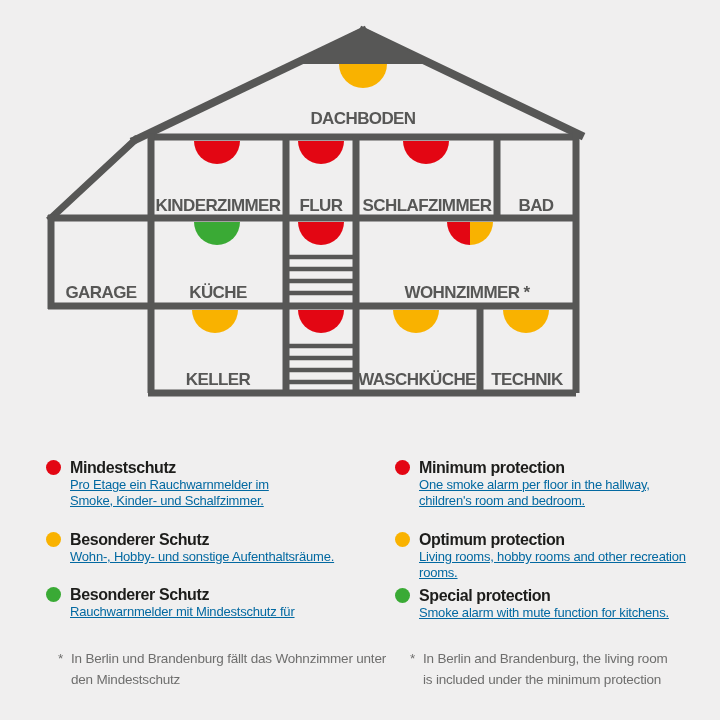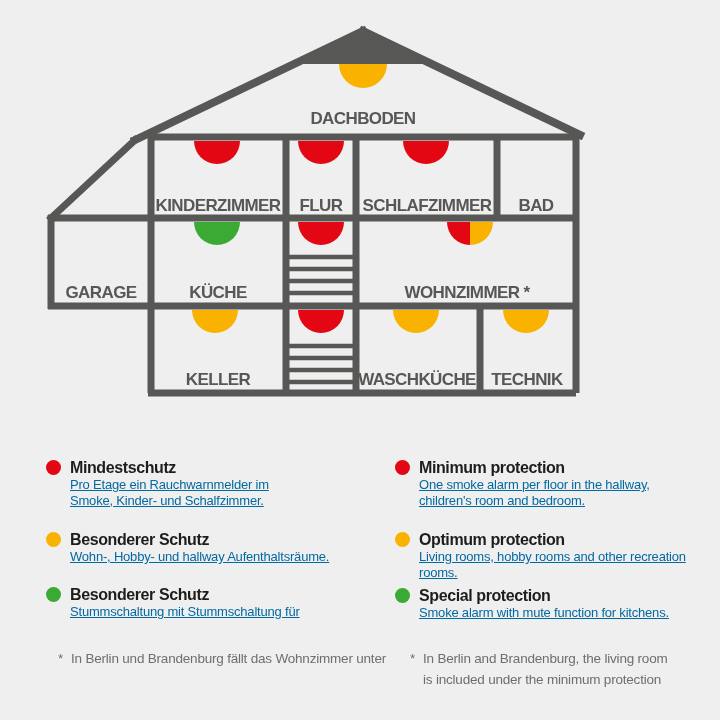--- a/index.html
+++ b/index.html
@@ -127,26 +127,26 @@
   <div class="legend-col de">
     <div class="legend-item mb-lg">
       <span class="dot dot-red"></span>
       <div class="legend-title">Mindestschutz</div>
       <div class="legend-line">Pro Etage ein Rauchwarnmelder im</div>
       <div class="legend-line">Smoke, Kinder- und Schalfzimmer.</div>
     </div>
     <div class="legend-item mb-md">
       <span class="dot dot-yellow"></span>
       <div class="legend-title">Besonderer Schutz</div>
-      <div class="legend-line">Wohn-, Hobby- und hallway Aufenthaltsräume.</div>
+      <div class="legend-line">Wohn-, Hobby- und sonstige Aufenthaltsräume.</div>
     </div>
     <div class="legend-item">
       <span class="dot dot-green"></span>
       <div class="legend-title">Besonderer Schutz</div>
-      <div class="legend-line">Stummschaltung mit Stummschaltung für</div>
+      <div class="legend-line">Rauchwarnmelder mit Mindestschutz für</div>
     </div>
   </div>
 
   
   <div class="legend-col en">
     <div class="legend-item mb-lg">
       <span class="dot dot-red"></span>
       <div class="legend-title">Minimum protection</div>
       <div class="legend-line">One smoke alarm per floor in the hallway,</div>
       <div class="legend-line">children's room and bedroom.</div>
@@ -161,20 +161,21 @@
       <span class="dot dot-green"></span>
       <div class="legend-title">Special protection</div>
       <div class="legend-line">Smoke alarm with mute function for kitchens.</div>
     </div>
   </div>
 
   
   <div class="footnote de">
     <span class="marker">*</span>
     <div>In Berlin und Brandenburg fällt das Wohnzimmer unter</div>
+    <div>den Mindestschutz</div>
   </div>
   <div class="footnote en">
     <span class="marker">*</span>
     <div>In Berlin and Brandenburg, the living room</div>
     <div>is included under the minimum protection</div>
   </div>
 
 </div>
 
 </body></html>

